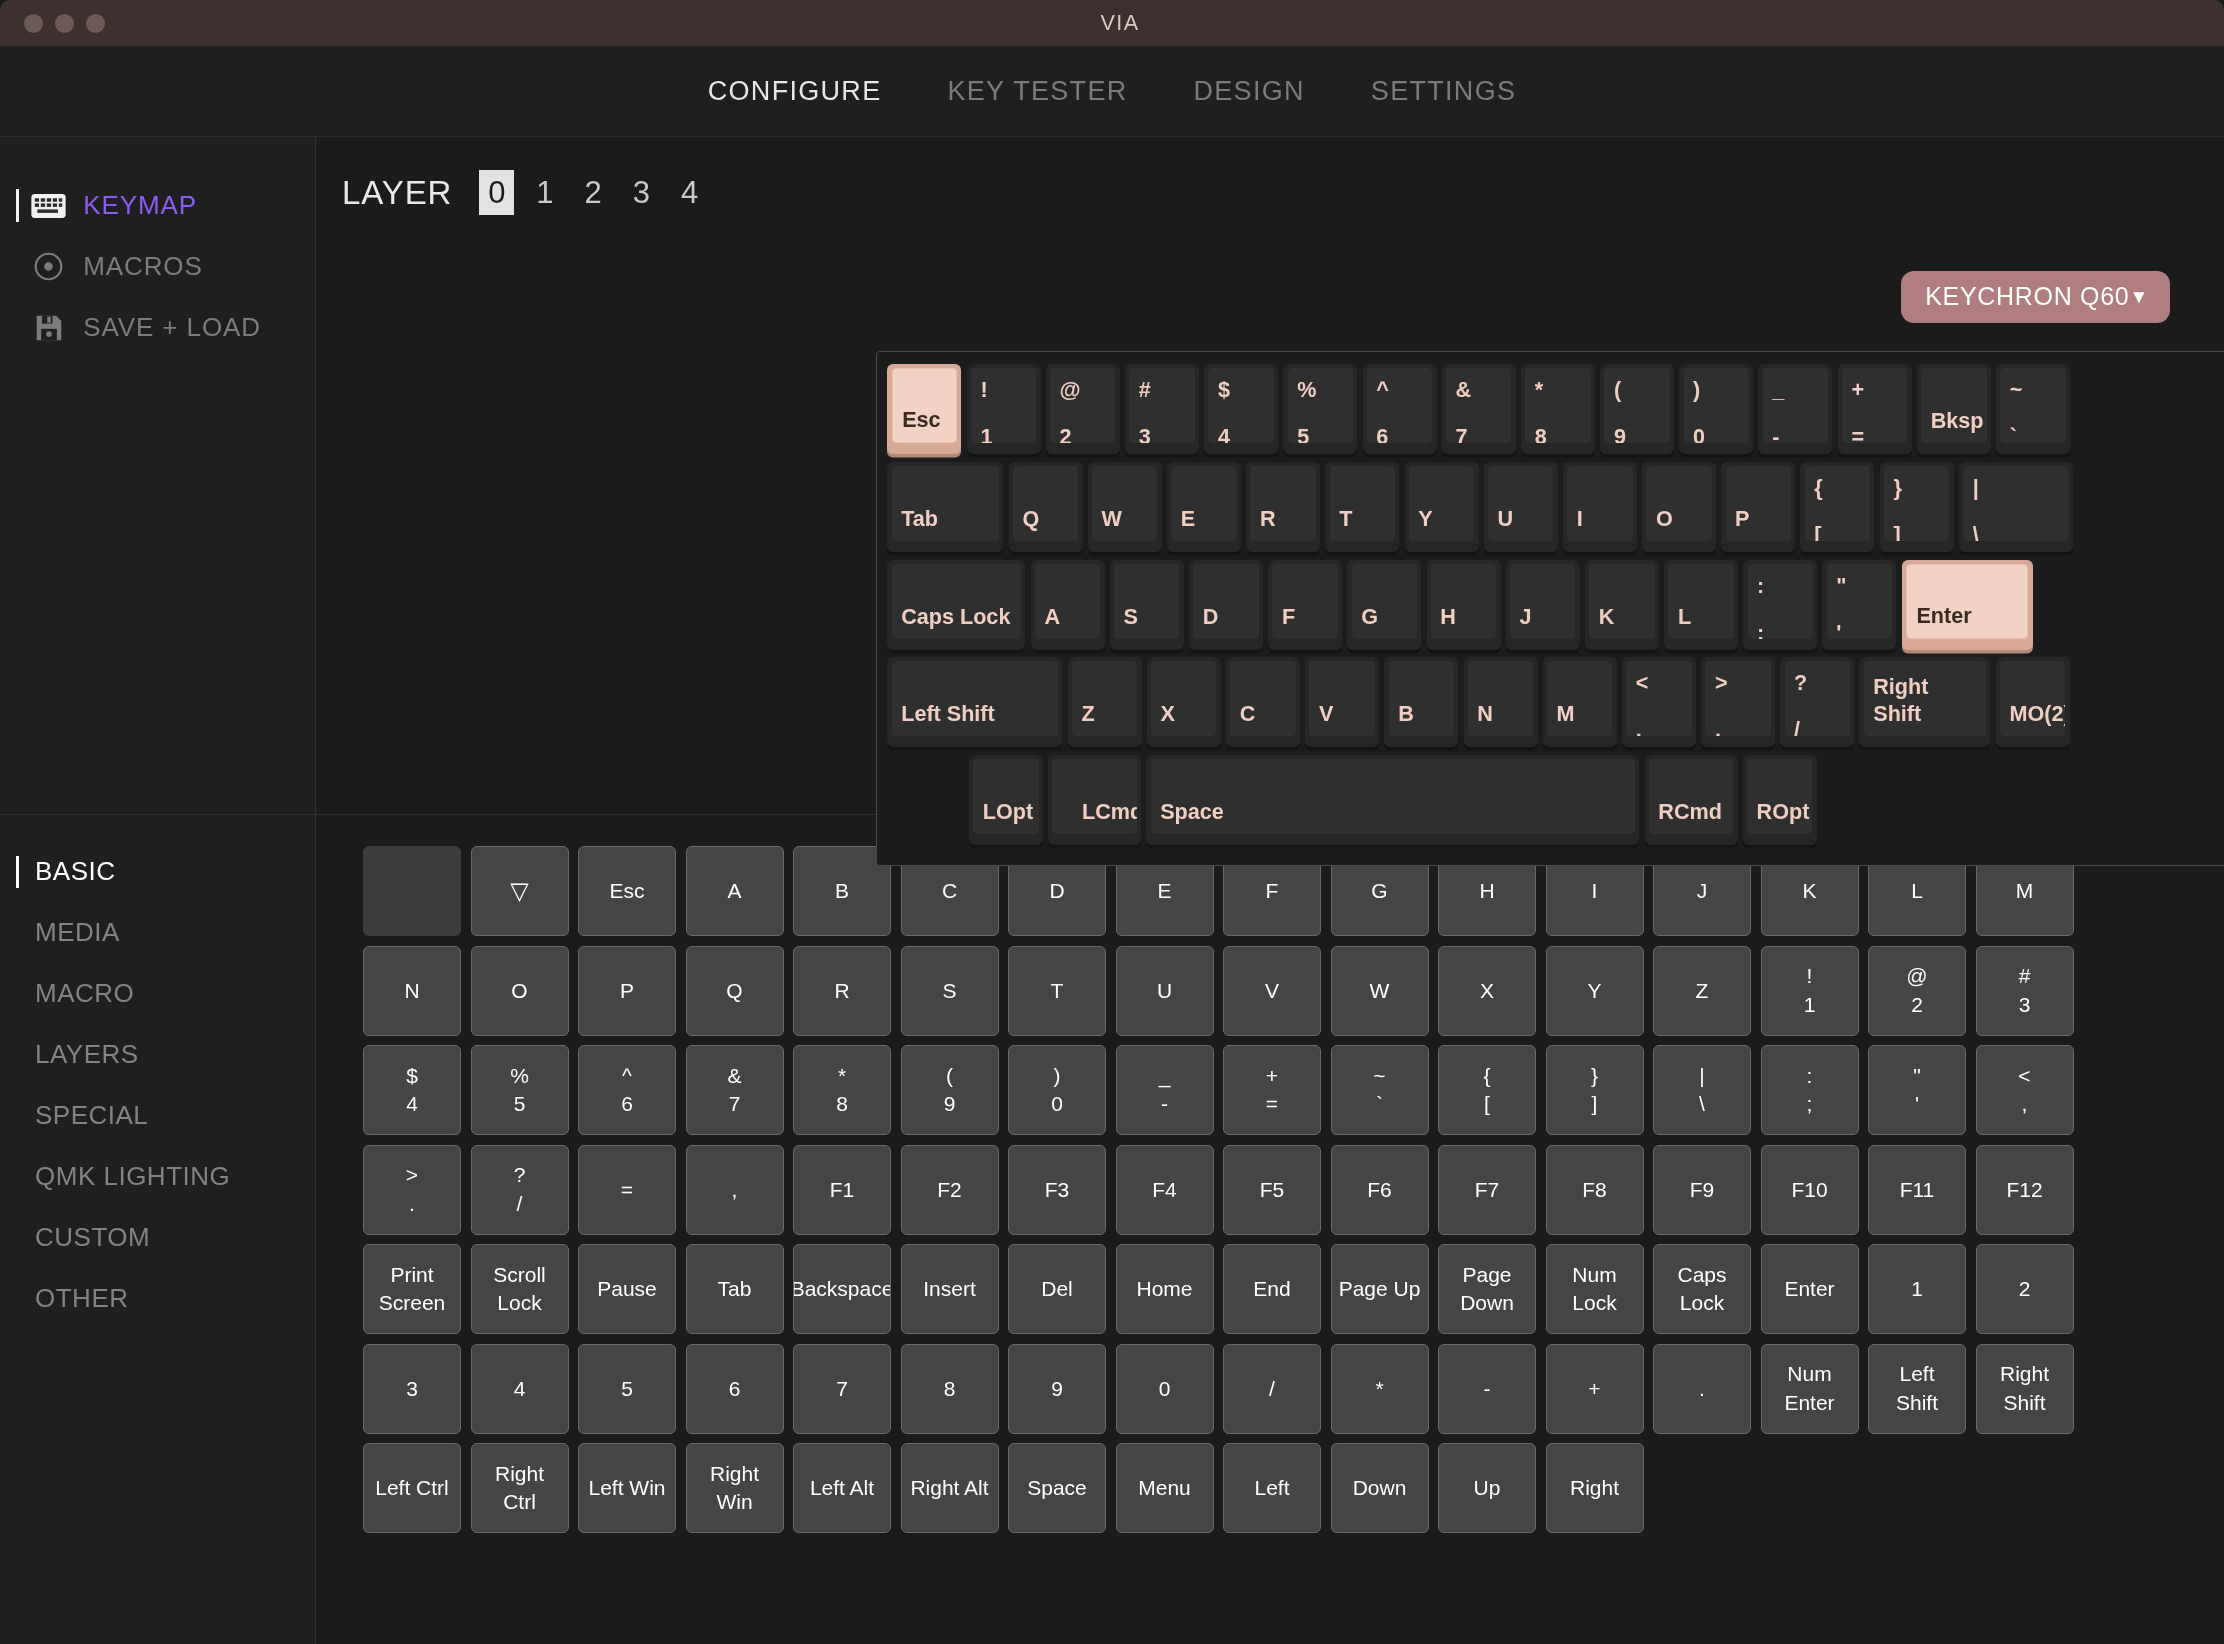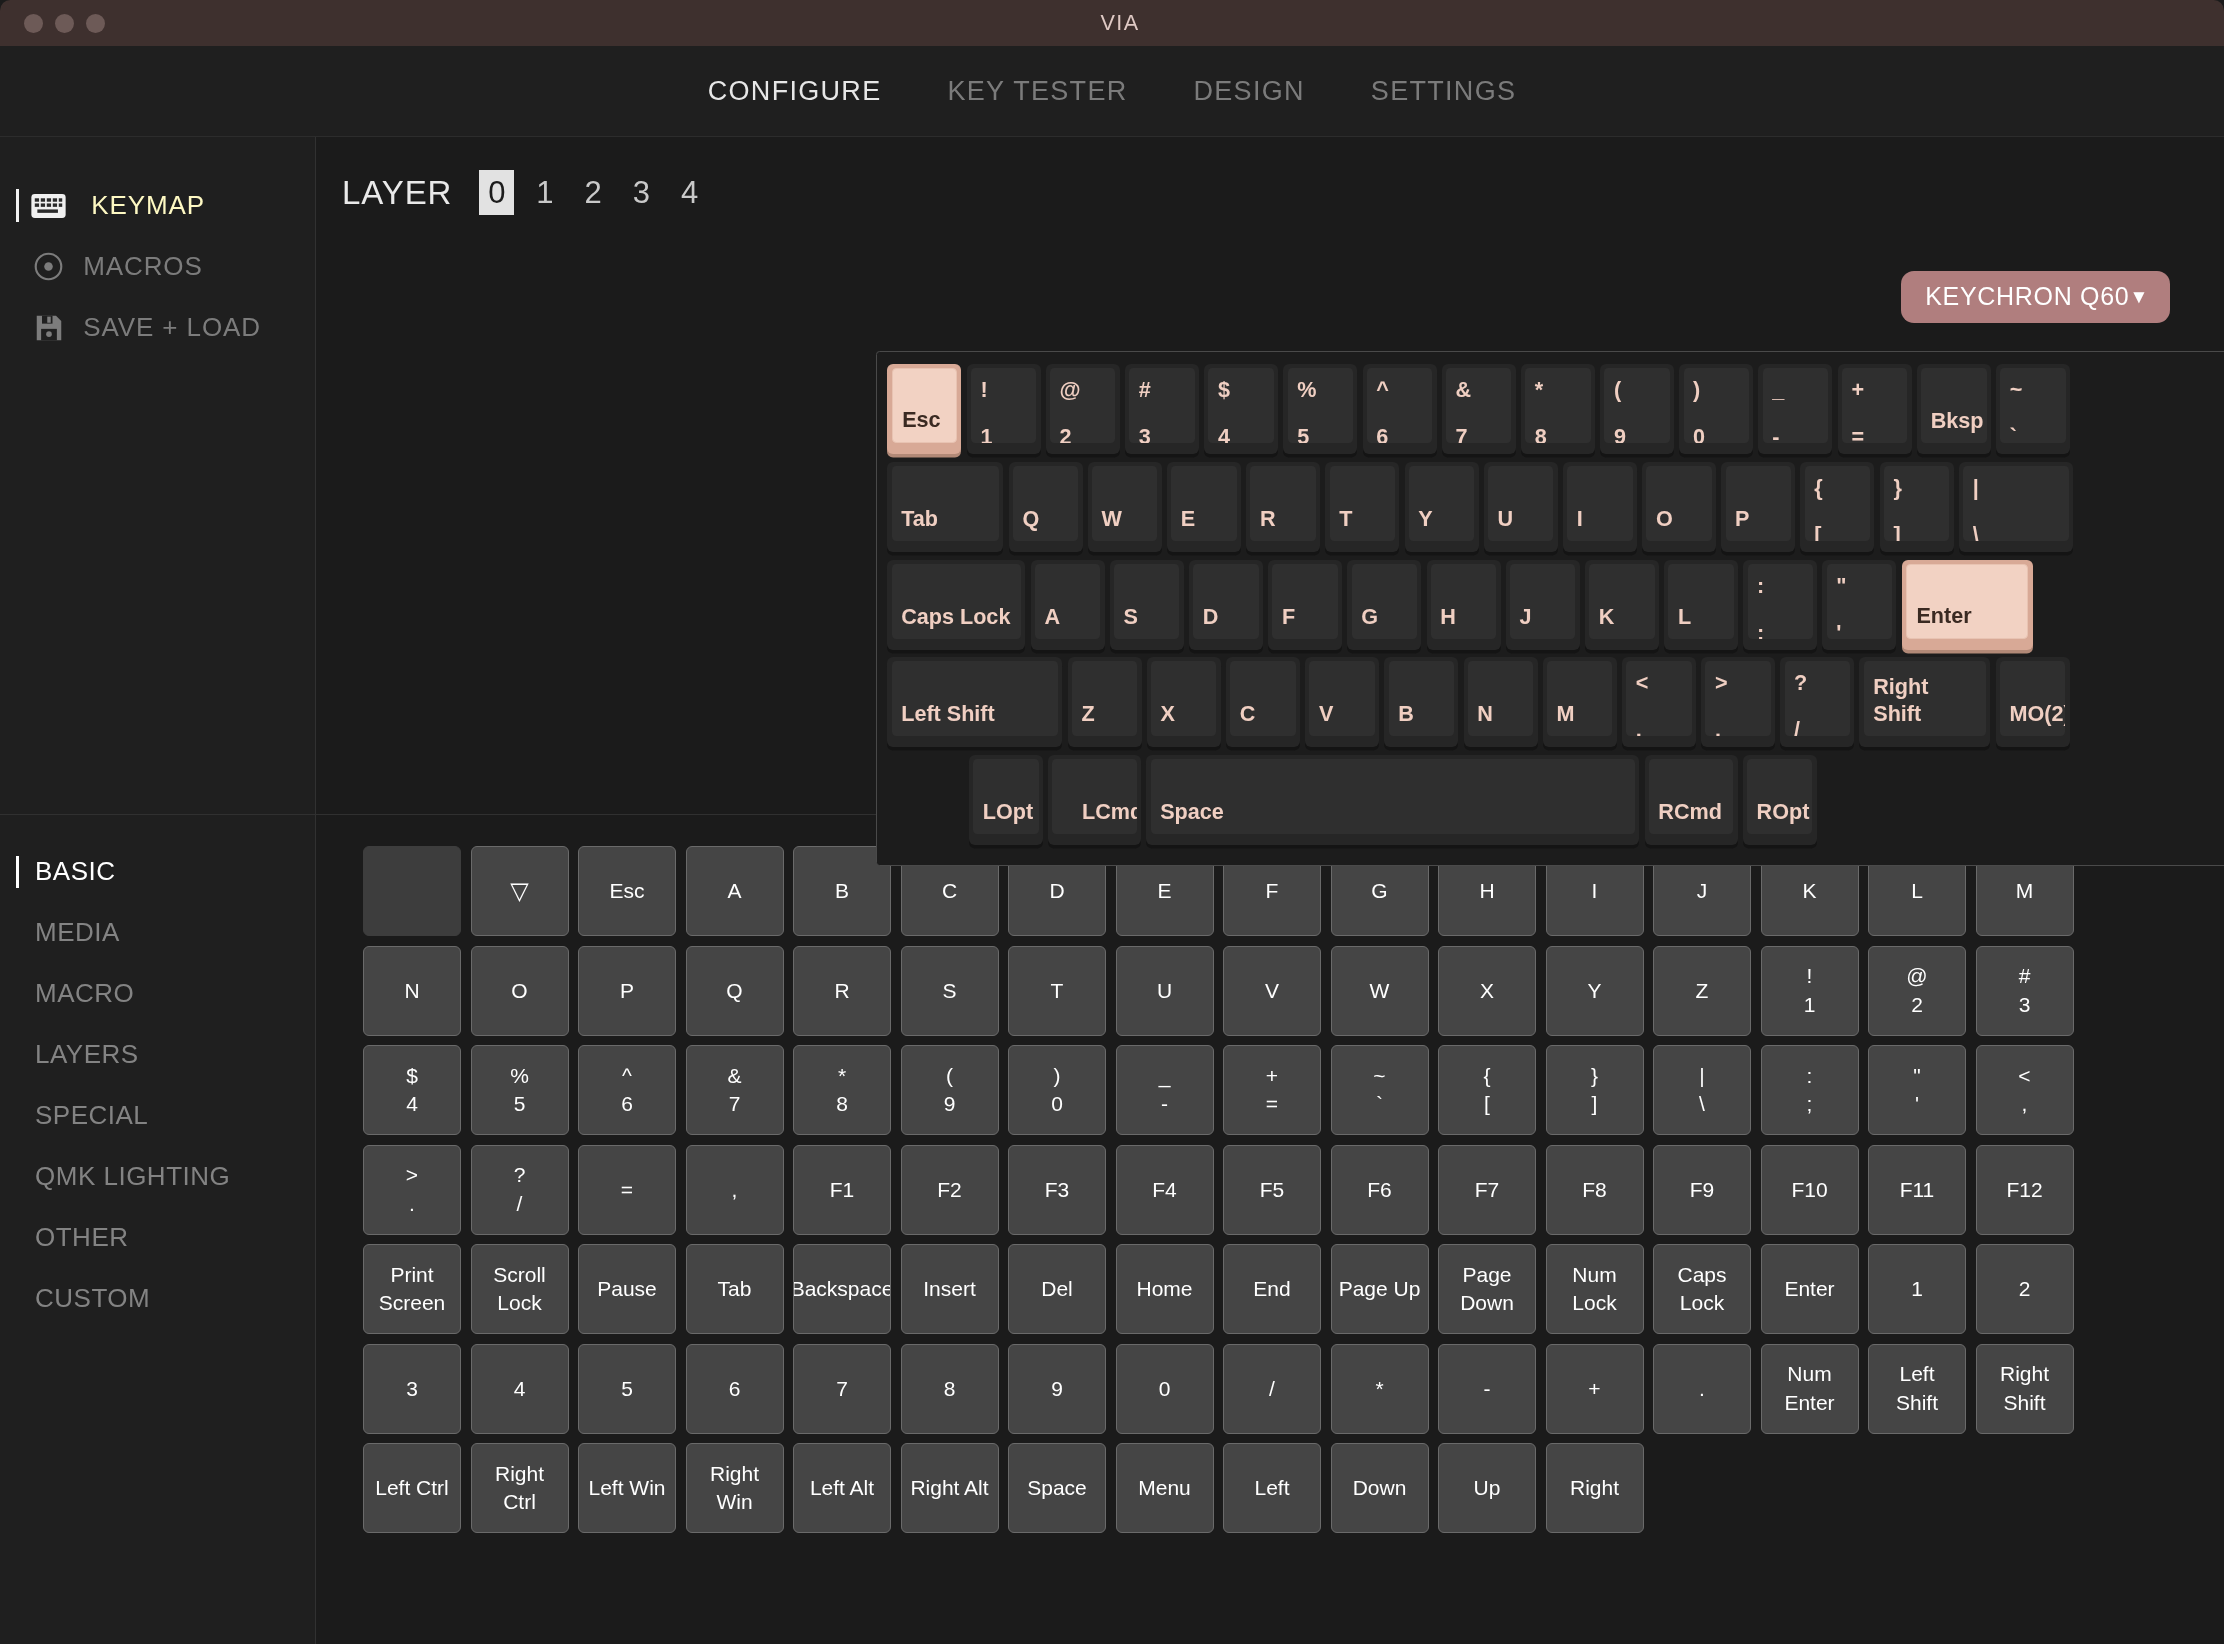--- a/index.html
+++ b/index.html
@@ -64,21 +64,21 @@
     background: #1f1f1f;
     border-right: 0.9px solid #313131;
     padding-top: 38px;
   }
   .side-item {
     display: flex; align-items: center;
     height: 61px; padding-left: 15.6px;
     color: #7c7c7c; font-size: 26px; letter-spacing: 0.9px;
     cursor: pointer; position: relative;
   }
-  .side-item.active { color: #fef9c3; gap: 8px; }
+  .side-item.active { color: #8b5cf6; }
   .side-item.active::before {
     content: ""; position: absolute; left: 15.6px; top: 14px;
     width: 3.5px; height: 33px; background: #f2f2f2;
   }
   .side-ico {
     width: 38px; height: 35px; margin-left: 14px; margin-right: 15.6px;
     display: flex; align-items: center; justify-content: center;
   }
   .side-ico svg { display: block; }
 
@@ -734,22 +734,22 @@
     </div>
 
     <div class="lower">
       <div class="sidebar2">
         <div class="cat-item active">BASIC</div>
         <div class="cat-item">MEDIA</div>
         <div class="cat-item">MACRO</div>
         <div class="cat-item">LAYERS</div>
         <div class="cat-item">SPECIAL</div>
         <div class="cat-item">QMK LIGHTING</div>
+        <div class="cat-item">CUSTOM</div>
         <div class="cat-item">OTHER</div>
-        <div class="cat-item">CUSTOM</div>
       </div>
 
       <div class="picker" id="picker">
           <div class="pk-row">
             <div class="pk empty"></div>
             <div class="pk">
               <span class="tri">▽</span>
             </div>
             <div class="pk">
               <span>Esc</span>

